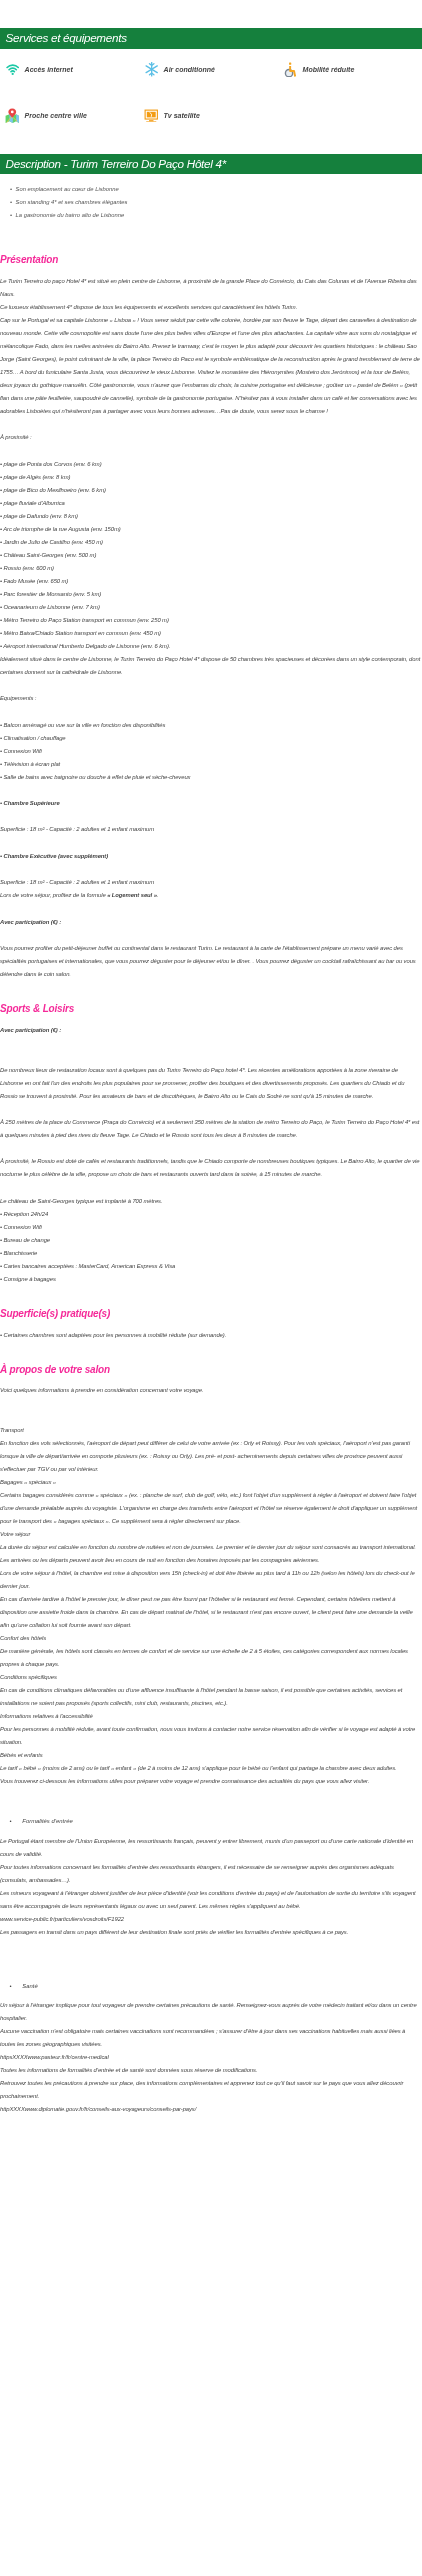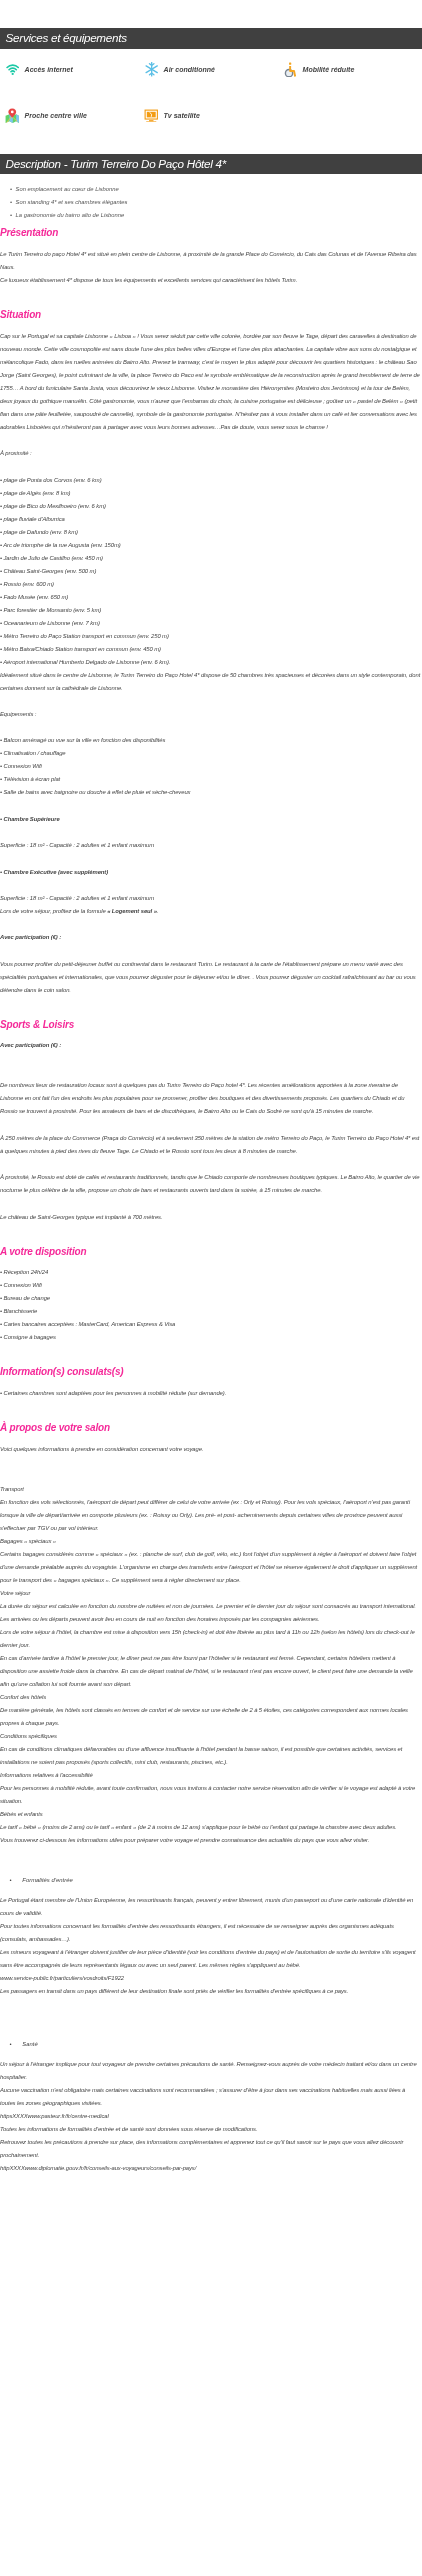--- a/index.html
+++ b/index.html
@@ -7,21 +7,21 @@
   body {
     font-family: "Liberation Sans", sans-serif;
     font-style: italic;
     color: #444444;
     font-size: 6.1px;
     line-height: 13px;
     padding-top: 28px;
     padding-bottom: 16.7px;
   }
   .banner {
-    background: #404040;
+    background: #15803d;
     color: #ffffff;
     font-size: 11.7px;
     height: 20.6px;
     line-height: 20.6px;
     padding-left: 5.6px;
     letter-spacing: -0.3px;
   }
   .services-grid {
     display: grid;
     grid-template-columns: 139px 139px 144px;
@@ -129,25 +129,24 @@
 </div>
 
 <div class="banner" style="margin-top:10px">Description - Turim Terreiro Do Paço Hôtel 4*</div>
 <ul class="desc-bullets">
   <li>Son emplacement au cœur de Lisbonne</li>
   <li>Son standing 4* et ses chambres élégantes</li>
   <li>La gastronomie du bairro alto de Lisbonne</li>
 </ul>
 
 <div class="content">
-  <h2 class="section" style="margin-top:4px">Présentation</h2>
+  <h2 class="section" style="margin-top:31px">Présentation</h2>
   <p>Le Turim Terreiro do paço Hotel 4* est situé en plein centre de Lisbonne, à proximité de la grande Place do Comércio, du Cais das Colunas et de l'Avenue Ribeira das Naus.</p>
   <p>Ce luxueux établissement 4* dispose de tous les équipements et excellents services qui caractérisent les hôtels Turim.</p>
 
-  <h2 class="section">Situation</h2>
   <p>Cap sur le Portugal et sa capitale Lisbonne « Lisboa » ! Vous serez séduit par cette ville colorée, bordée par son fleuve le Tage, départ des caravelles à destination de nouveau monde. Cette ville cosmopolite est sans doute l’une des plus belles villes d’Europe et l’une des plus attachantes. La capitale vibre aux sons du nostalgique et mélancolique Fado, dans les ruelles animées du Bairro Alto. Prenez le tramway, c’est le moyen le plus adapté pour découvrir les quartiers historiques : le château Sao Jorge (Saint Georges), le point culminant de la ville, la place Terreiro do Paco est le symbole emblématique de la reconstruction après le grand tremblement de terre de 1755… A bord du funiculaire Santa Justa, vous découvrirez le vieux Lisbonne. Visitez le monastère des Hiéronymites (Mosteiro dos Jerónimos) et la tour de Belém, deux joyaux du gothique manuélin. Côté gastronomie, vous n’aurez que l’embarras du choix, la cuisine portugaise est délicieuse ; goûtez un « pastel de Belém » (petit flan dans une pâte feuilletée, saupoudré de cannelle), symbole de la gastronomie portugaise. N’hésitez pas à vous installer dans un café et lier conversations avec les adorables Lisboètes qui n’hésiteront pas à partager avec vous leurs bonnes adresses…Pas de doute, vous serez sous le charme !</p>
   <div class="gap"></div>
   <p>À proximité :</p>
   <div class="gap"></div>
   <div id="nearby-list">
       <p class="bul"><span>• </span><span>plage de Ponta dos Corvos (env. 6 km)</span></p>
       <p class="bul"><span>• </span><span>plage de Algés (env. 8 km)</span></p>
       <p class="bul"><span>• </span><span>plage de Bico do Mexilhoeiro (env. 6 km)</span></p>
       <p class="bul"><span>• </span><span>plage fluviale d’Alburrica</span></p>
       <p class="bul"><span>• </span><span>plage de Dafundo (env. 8 km)</span></p>
@@ -193,31 +192,30 @@
   <p><b>Avec participation (€) :</b></p>
   <div class="gap-l"></div>
   <p>De nombreux lieux de restauration locaux sont à quelques pas du Turim Terreiro do Paço hotel 4*. Les récentes améliorations apportées à la zone riveraine de Lisbonne en ont fait l'un des endroits les plus populaires pour se promener, profiter des boutiques et des divertissements proposés. Les quartiers du Chiado et du Rossio se trouvent à proximité. Pour les amateurs de bars et de discothèques, le Bairro Alto ou le Cais do Sodré ne sont qu'à 15 minutes de marche.</p>
   <div class="gap"></div>
   <p>À 250 mètres de la place du Commerce (Praça do Comércio) et à seulement 350 mètres de la station de métro Terreiro do Paço, le Turim Terreiro do Paço Hotel 4* est à quelques minutes à pied des rives du fleuve Tage. Le Chiado et le Rossio sont tous les deux à 8 minutes de marche.</p>
   <div class="gap"></div>
   <p>À proximité, le Rossio est doté de cafés et restaurants traditionnels, tandis que le Chiado comporte de nombreuses boutiques typiques. Le Bairro Alto, le quartier de vie nocturne le plus célèbre de la ville, propose un choix de bars et restaurants ouverts tard dans la soirée, à 15 minutes de marche.</p>
   <div class="gap"></div>
   <p>Le château de Saint-Georges typique est implanté à 700 mètres.</p>
 
-  <h2 class="section">A votre disposition</h2>
   <div id="dispo-list">
       <p class="bul"><span>• </span><span>Réception 24h/24</span></p>
       <p class="bul"><span>• </span><span>Connexion Wifi</span></p>
       <p class="bul"><span>• </span><span>Bureau de change</span></p>
       <p class="bul"><span>• </span><span>Blanchisserie</span></p>
       <p class="bul"><span>• </span><span>Cartes bancaires acceptées : MasterCard, American Express &amp; Visa</span></p>
       <p class="bul"><span>• </span><span>Consigne à bagages</span></p>
     </div>
 
-  <h2 class="section">Information(s) consulats(s)</h2>
+  <h2 class="section">Superficie(s) pratique(s)</h2>
   <div id="prat-list">
       <p class="bul"><span>• </span><span>Certaines chambres sont adaptées pour les personnes à mobilité réduite (sur demande).</span></p>
     </div>
 
   <h2 class="section">À propos de votre salon</h2>
   <p>Voici quelques informations à prendre en considération concernant votre voyage.</p>
   <div class="gap-l"></div>
   <div id="voyage-lines">
       <p class="bul"><span>Transport</span></p>
       <p class="bul"><span>En fonction des vols sélectionnés, l’aéroport de départ peut différer de celui de votre arrivée (ex : Orly et Roissy). Pour les vols spéciaux, l’aéroport n’est pas garanti lorsque la ville de départ/arrivée en comporte plusieurs (ex. : Roissy ou Orly). Les pré- et post- acheminements depuis certaines villes de province peuvent aussi s'effectuer par TGV ou par vol intérieur.</span></p>

